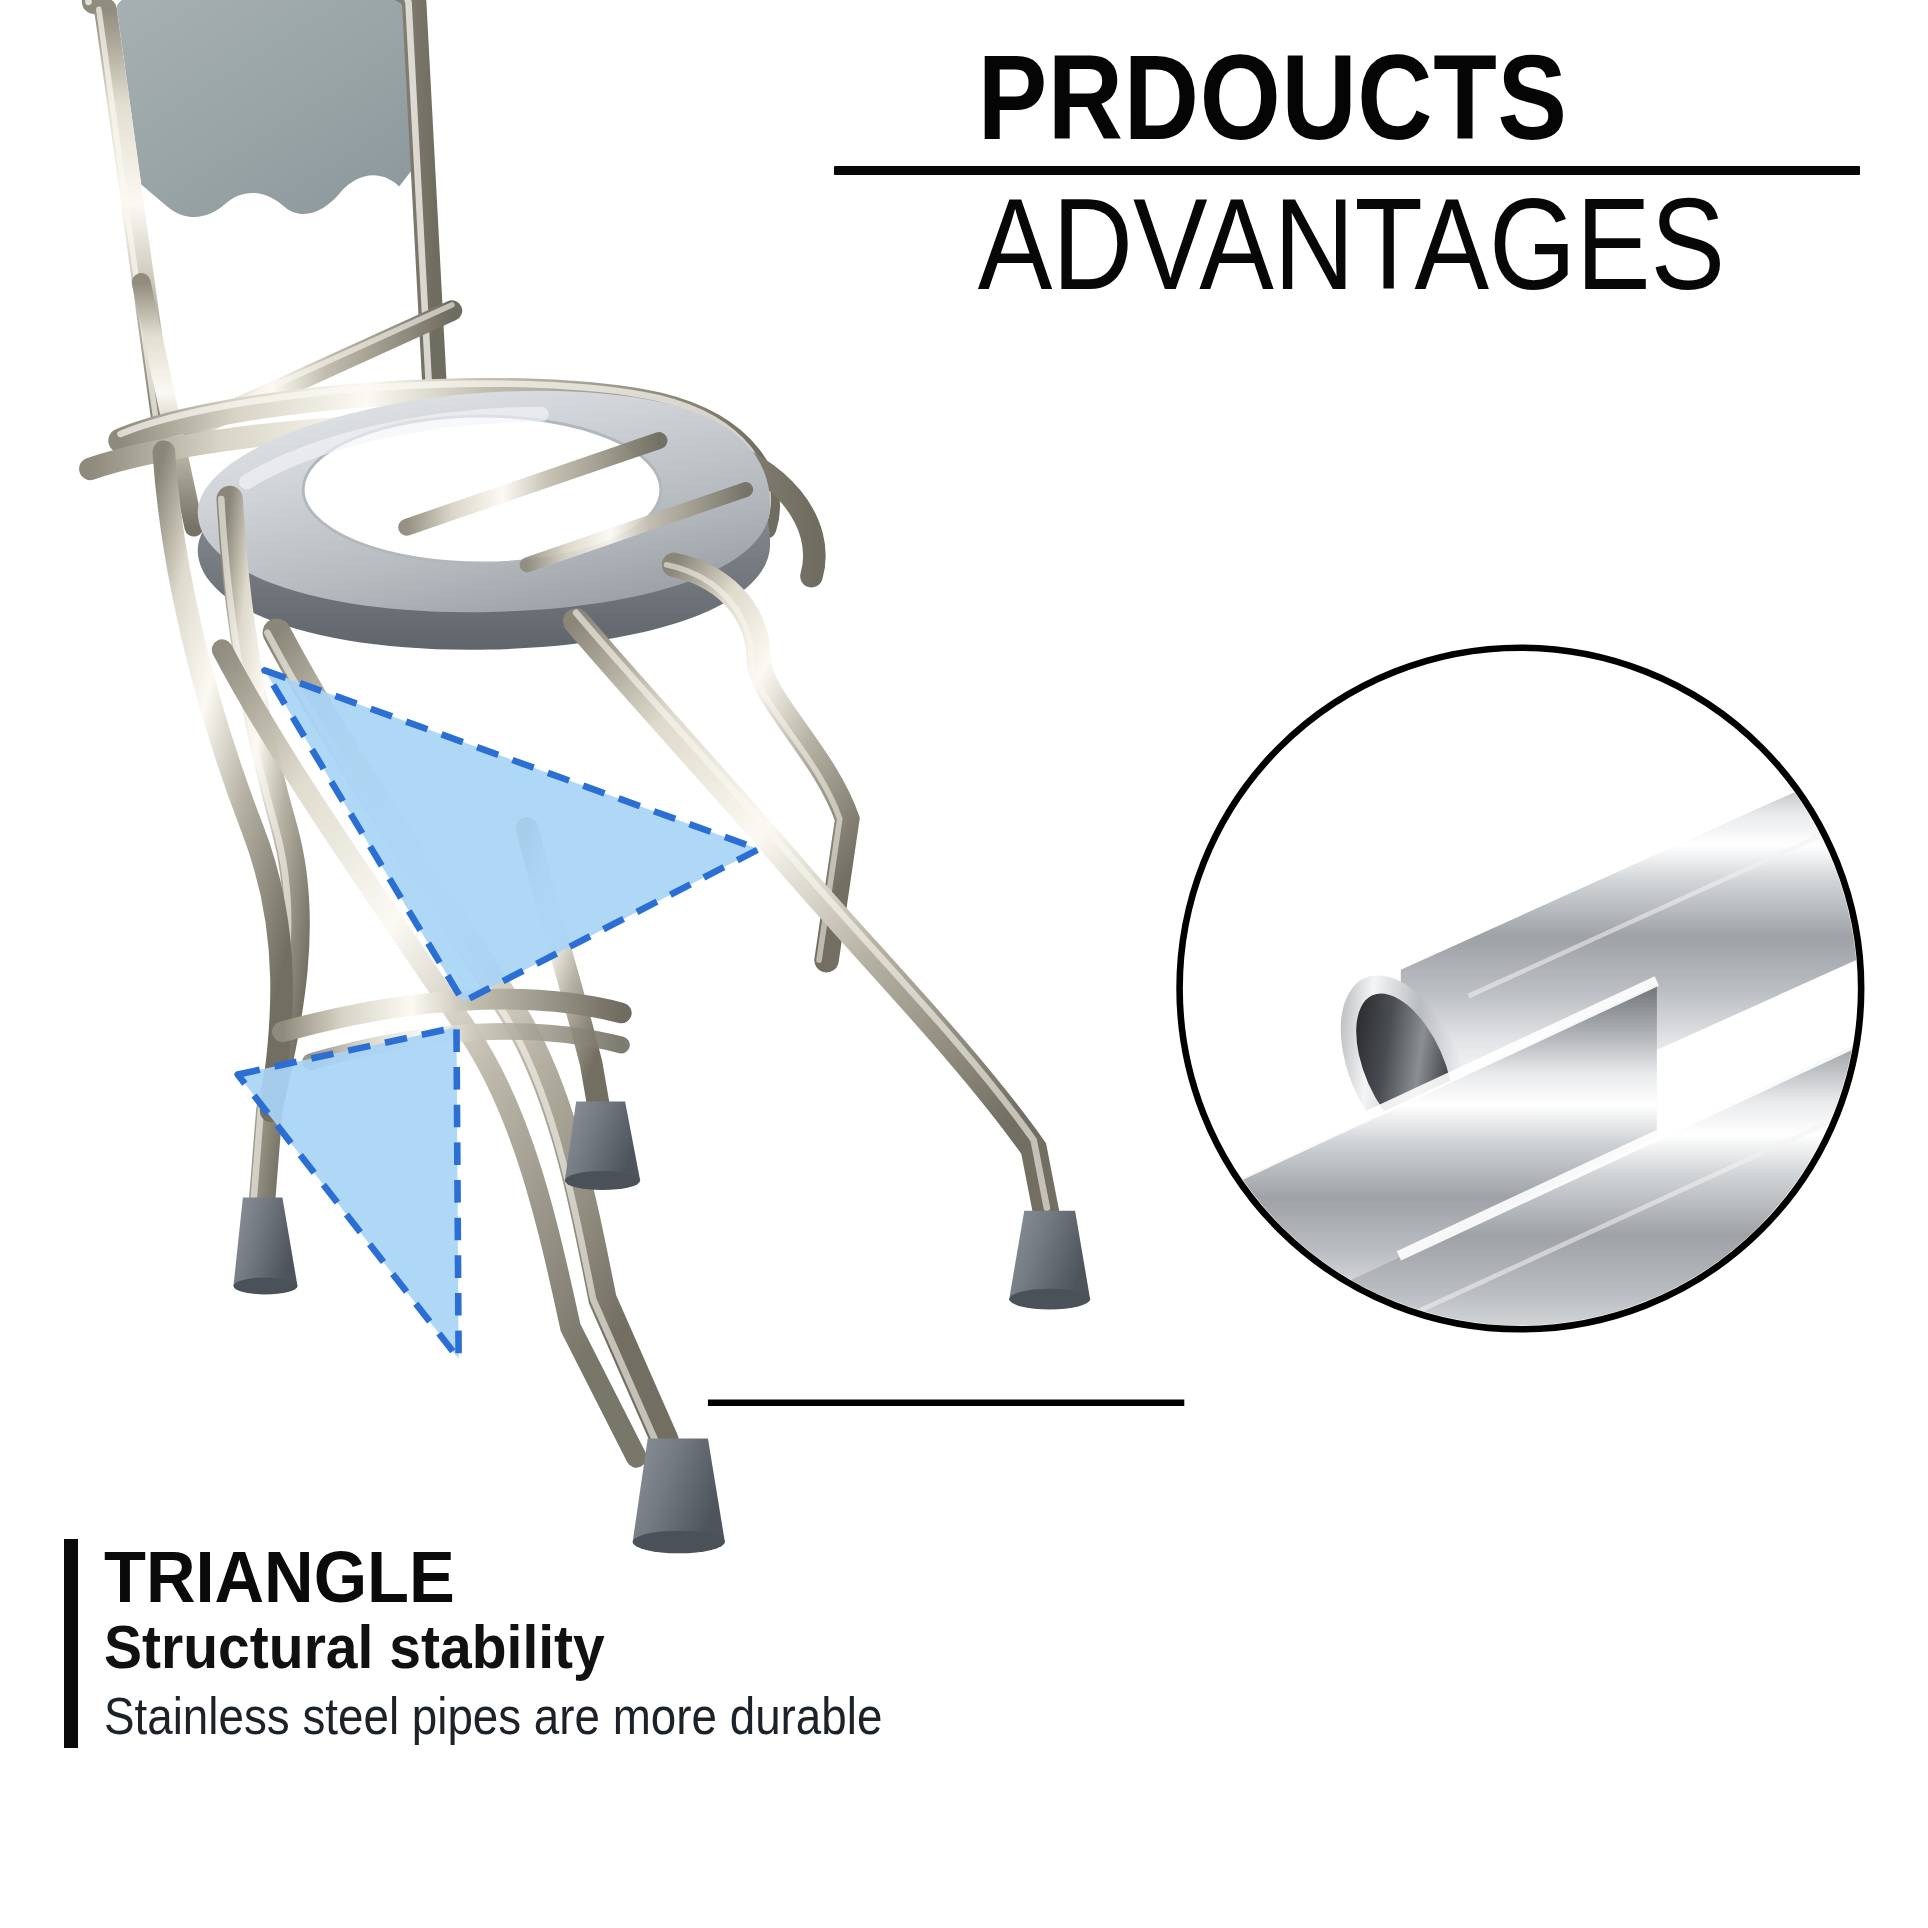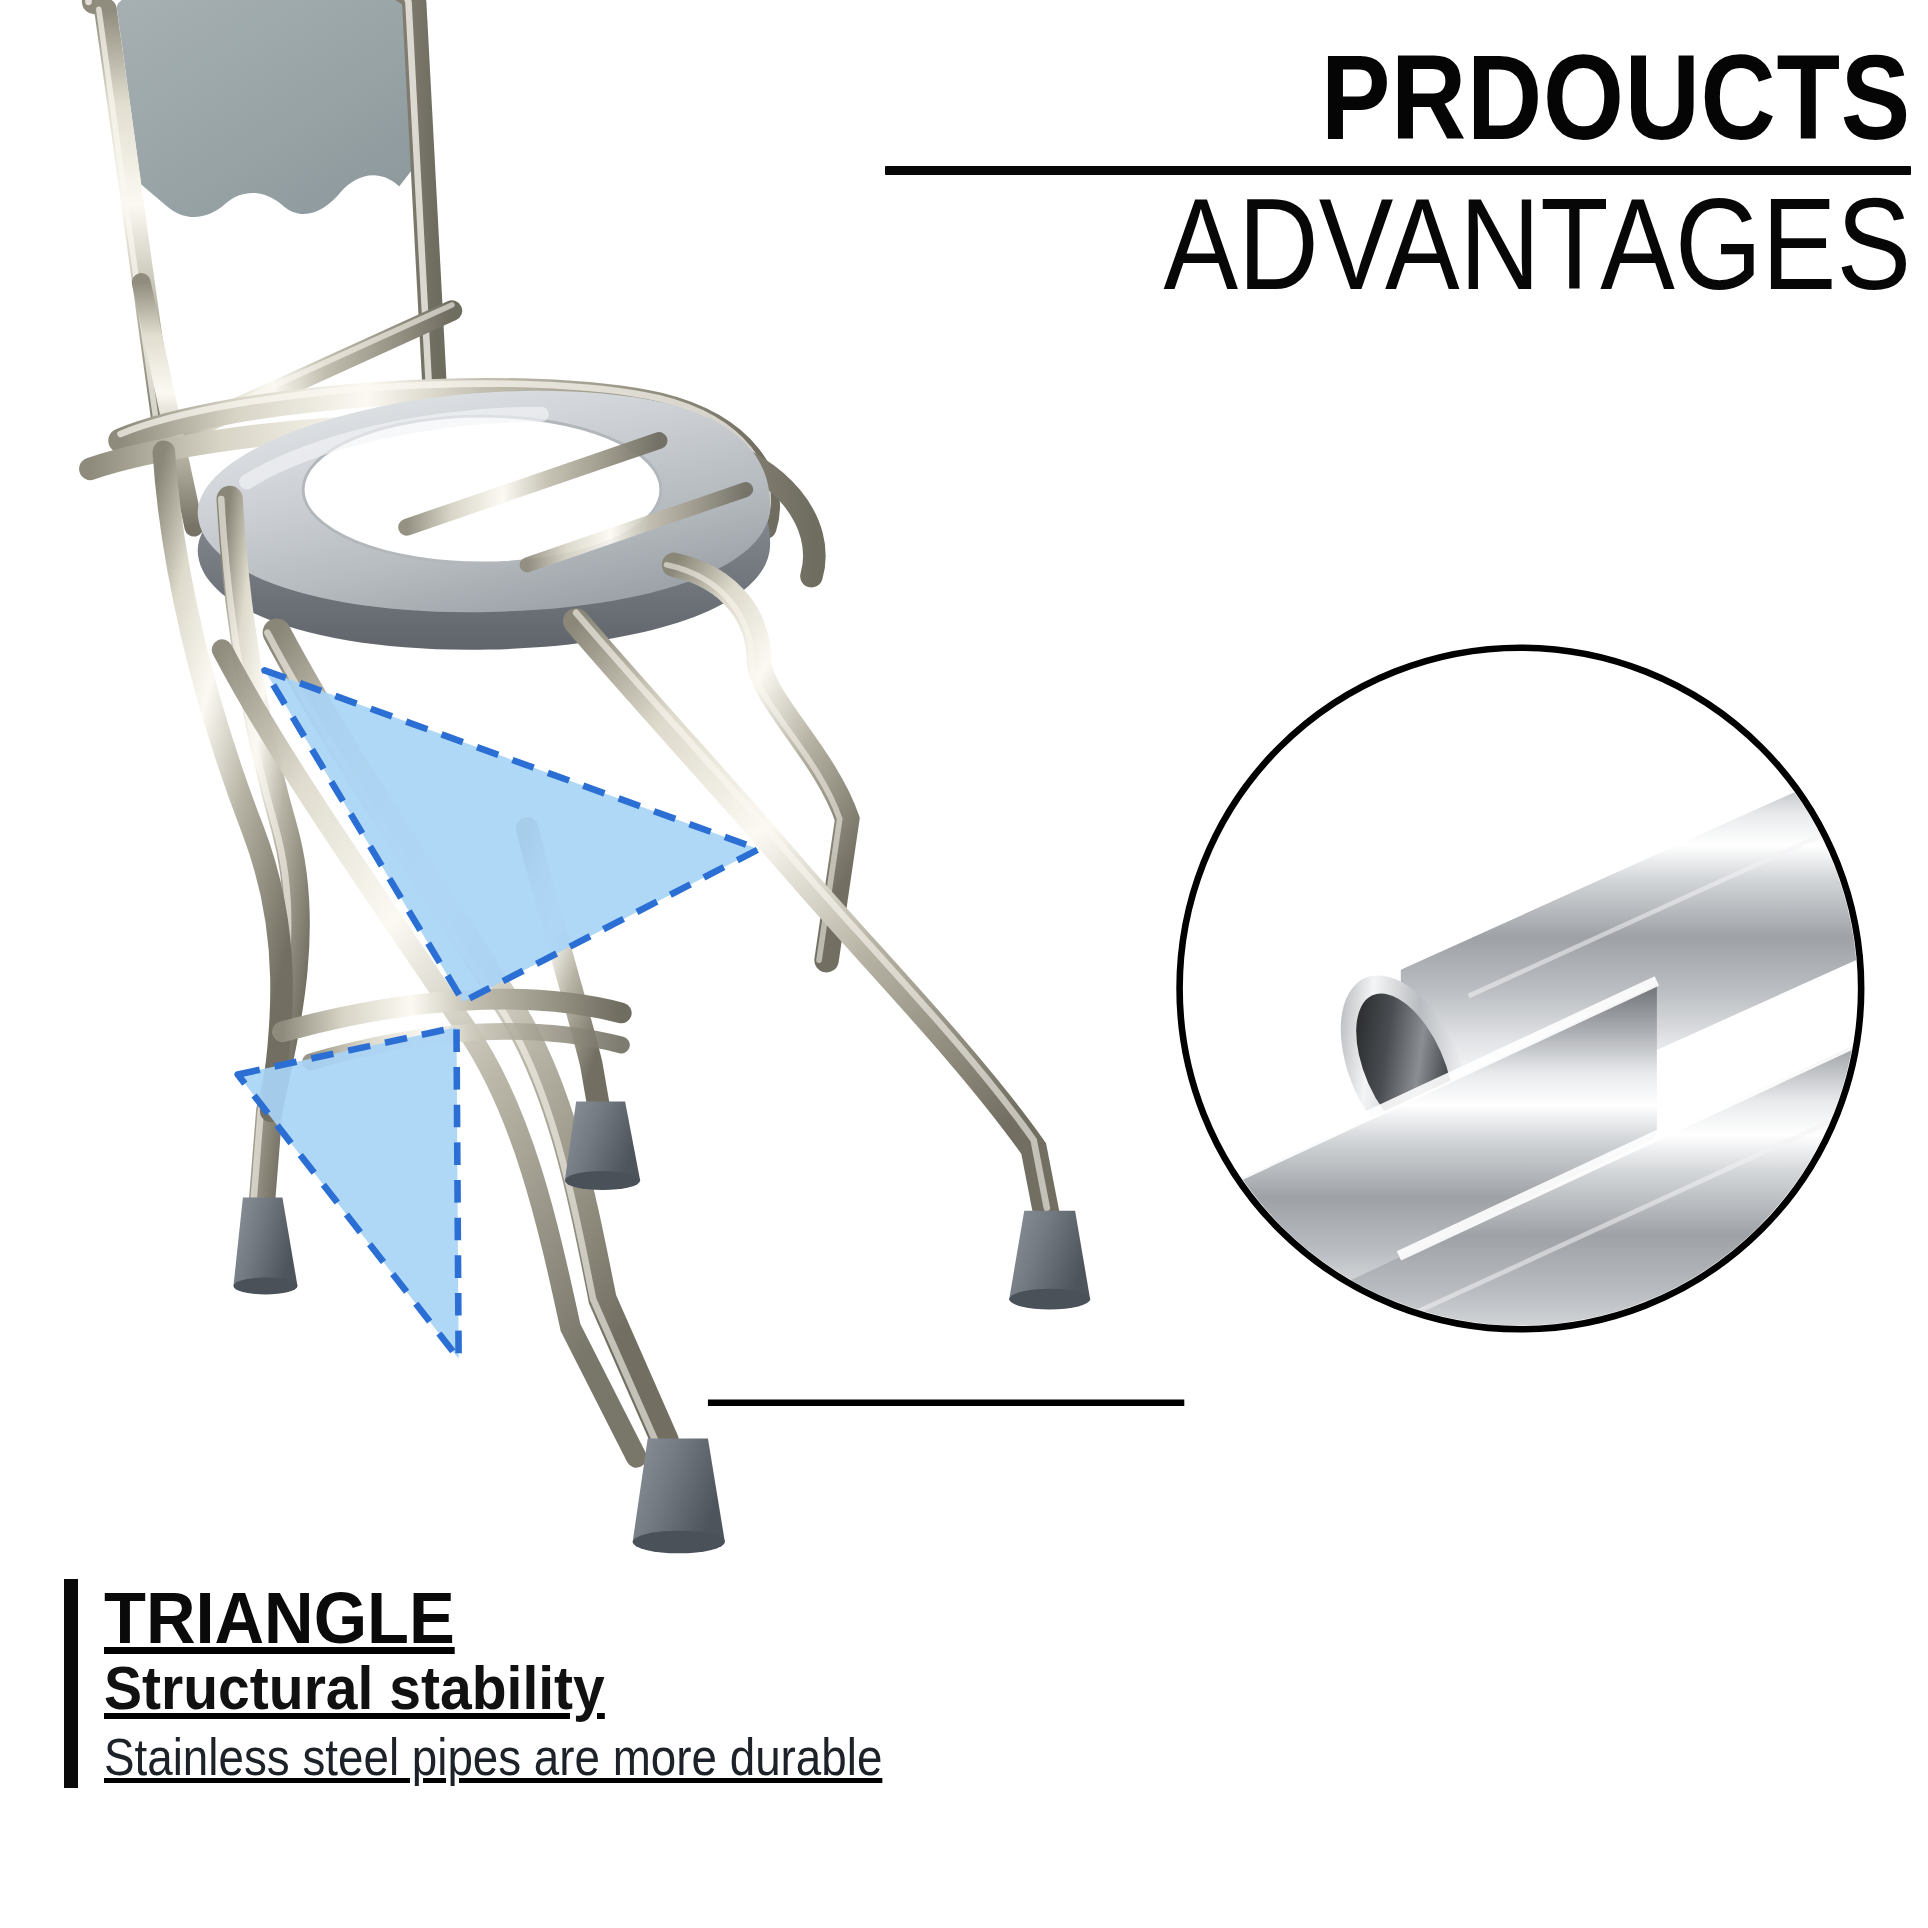--- a/index.html
+++ b/index.html
@@ -19,24 +19,23 @@
     position: absolute;
     left: 0; top: 0;
     width: 1928px;
     height: 1928px;
     background: #ffffff;
   }
 
   
   .heading {
     position: absolute;
-    left: 885px;
+    left: 834px;
     top: 38px;
     width: 1026px;
-    text-align: right;
   }
   .heading-line1 {
     font-family: "Liberation Sans Narrow", "Liberation Sans", sans-serif;
     font-weight: 700;
     font-size: 121px;
     line-height: 0.98;
     letter-spacing: 0.9px;
     color: #050505;
     transform: scaleX(0.86);
     transform-origin: right center;
@@ -58,25 +57,24 @@
     color: #070707;
     transform: scaleX(0.86);
     transform-origin: right center;
     white-space: nowrap;
   }
 
   
   .caption {
     position: absolute;
     left: 64px;
-    top: 1579px;
+    top: 1539px;
     width: 942px;
     display: flex;
-    align-items: flex-end;
-    text-decoration: underline;
+    align-items: flex-start;
   }
   .caption-bar {
     width: 14px;
     background: #0a0a0a;
     flex: 0 0 14px;
     margin-right: 26px;
     height: 209px;
   }
   .caption-text { padding-top: 1.9px; }
   .cap-title {

